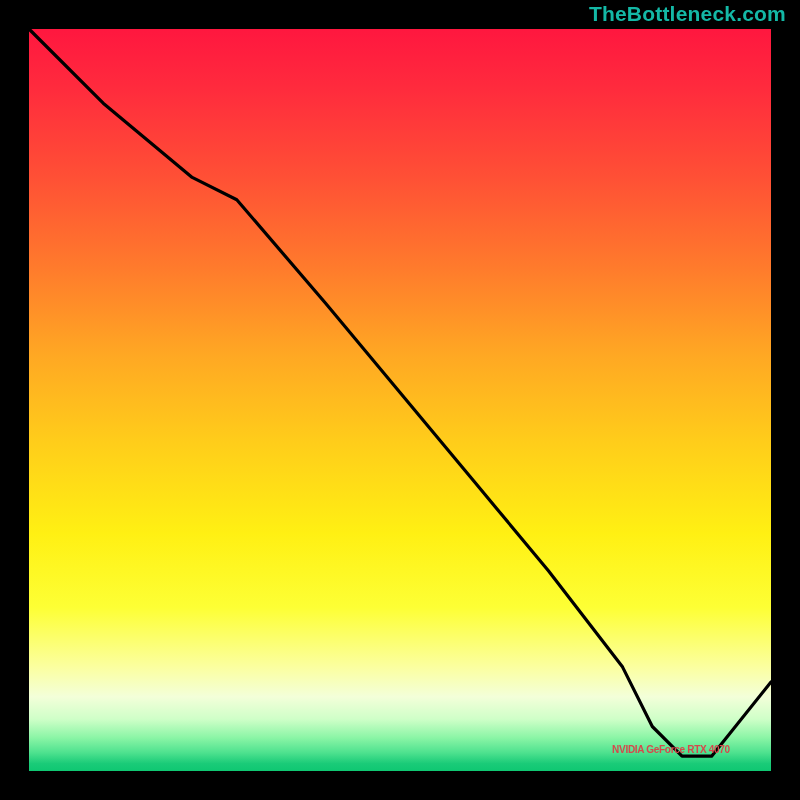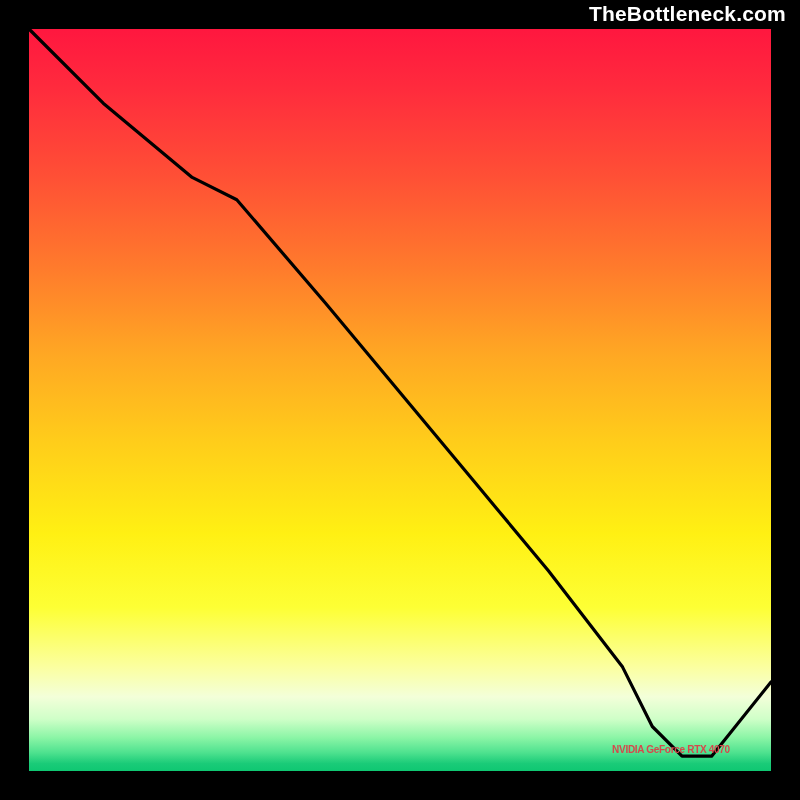--- a/index.html
+++ b/index.html
@@ -16,21 +16,21 @@
     width: 800px;
     height: 800px;
     background: #000;
   }
   .watermark {
     position: absolute;
     top: 2px;
     right: 14px;
     font-size: 21px;
     font-weight: 600;
-    color: #ffffff;
+    color: #14b8a6;
     letter-spacing: 0.2px;
   }
   .plot-outer {
     position: absolute;
     left: 29px;
     top: 29px;
     width: 616px;
     height: 742px;
     background: #000;
   }

